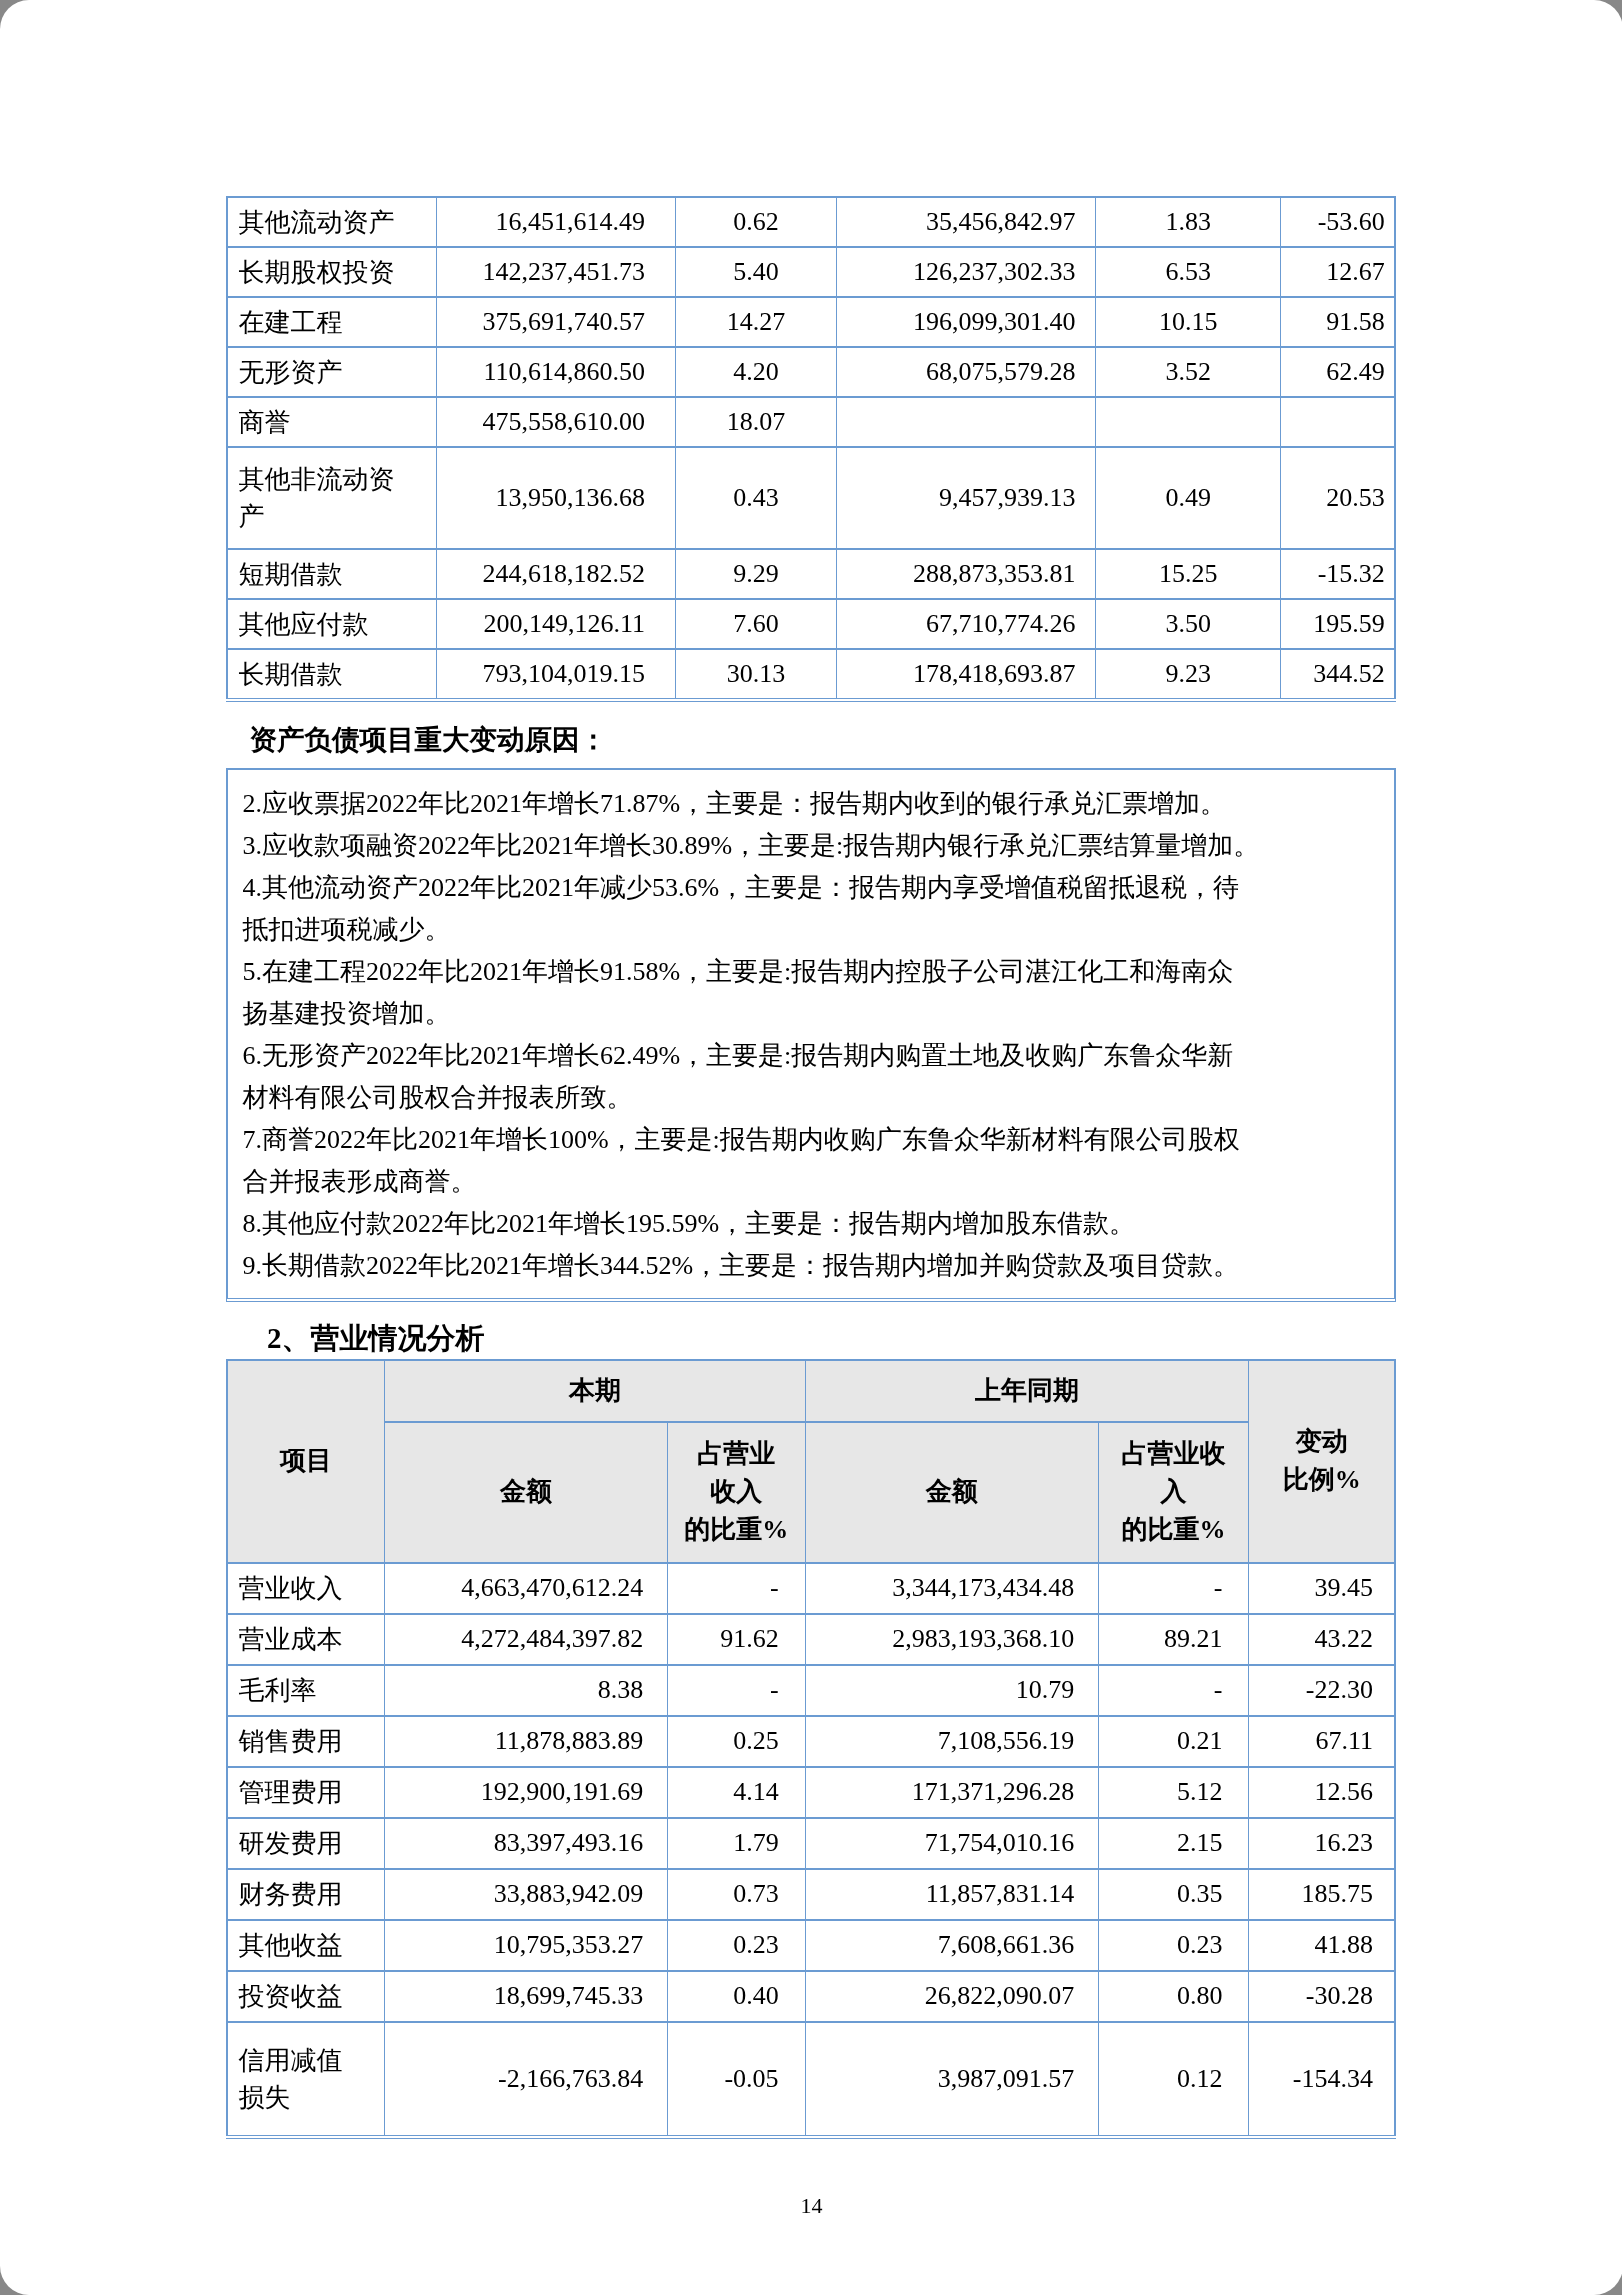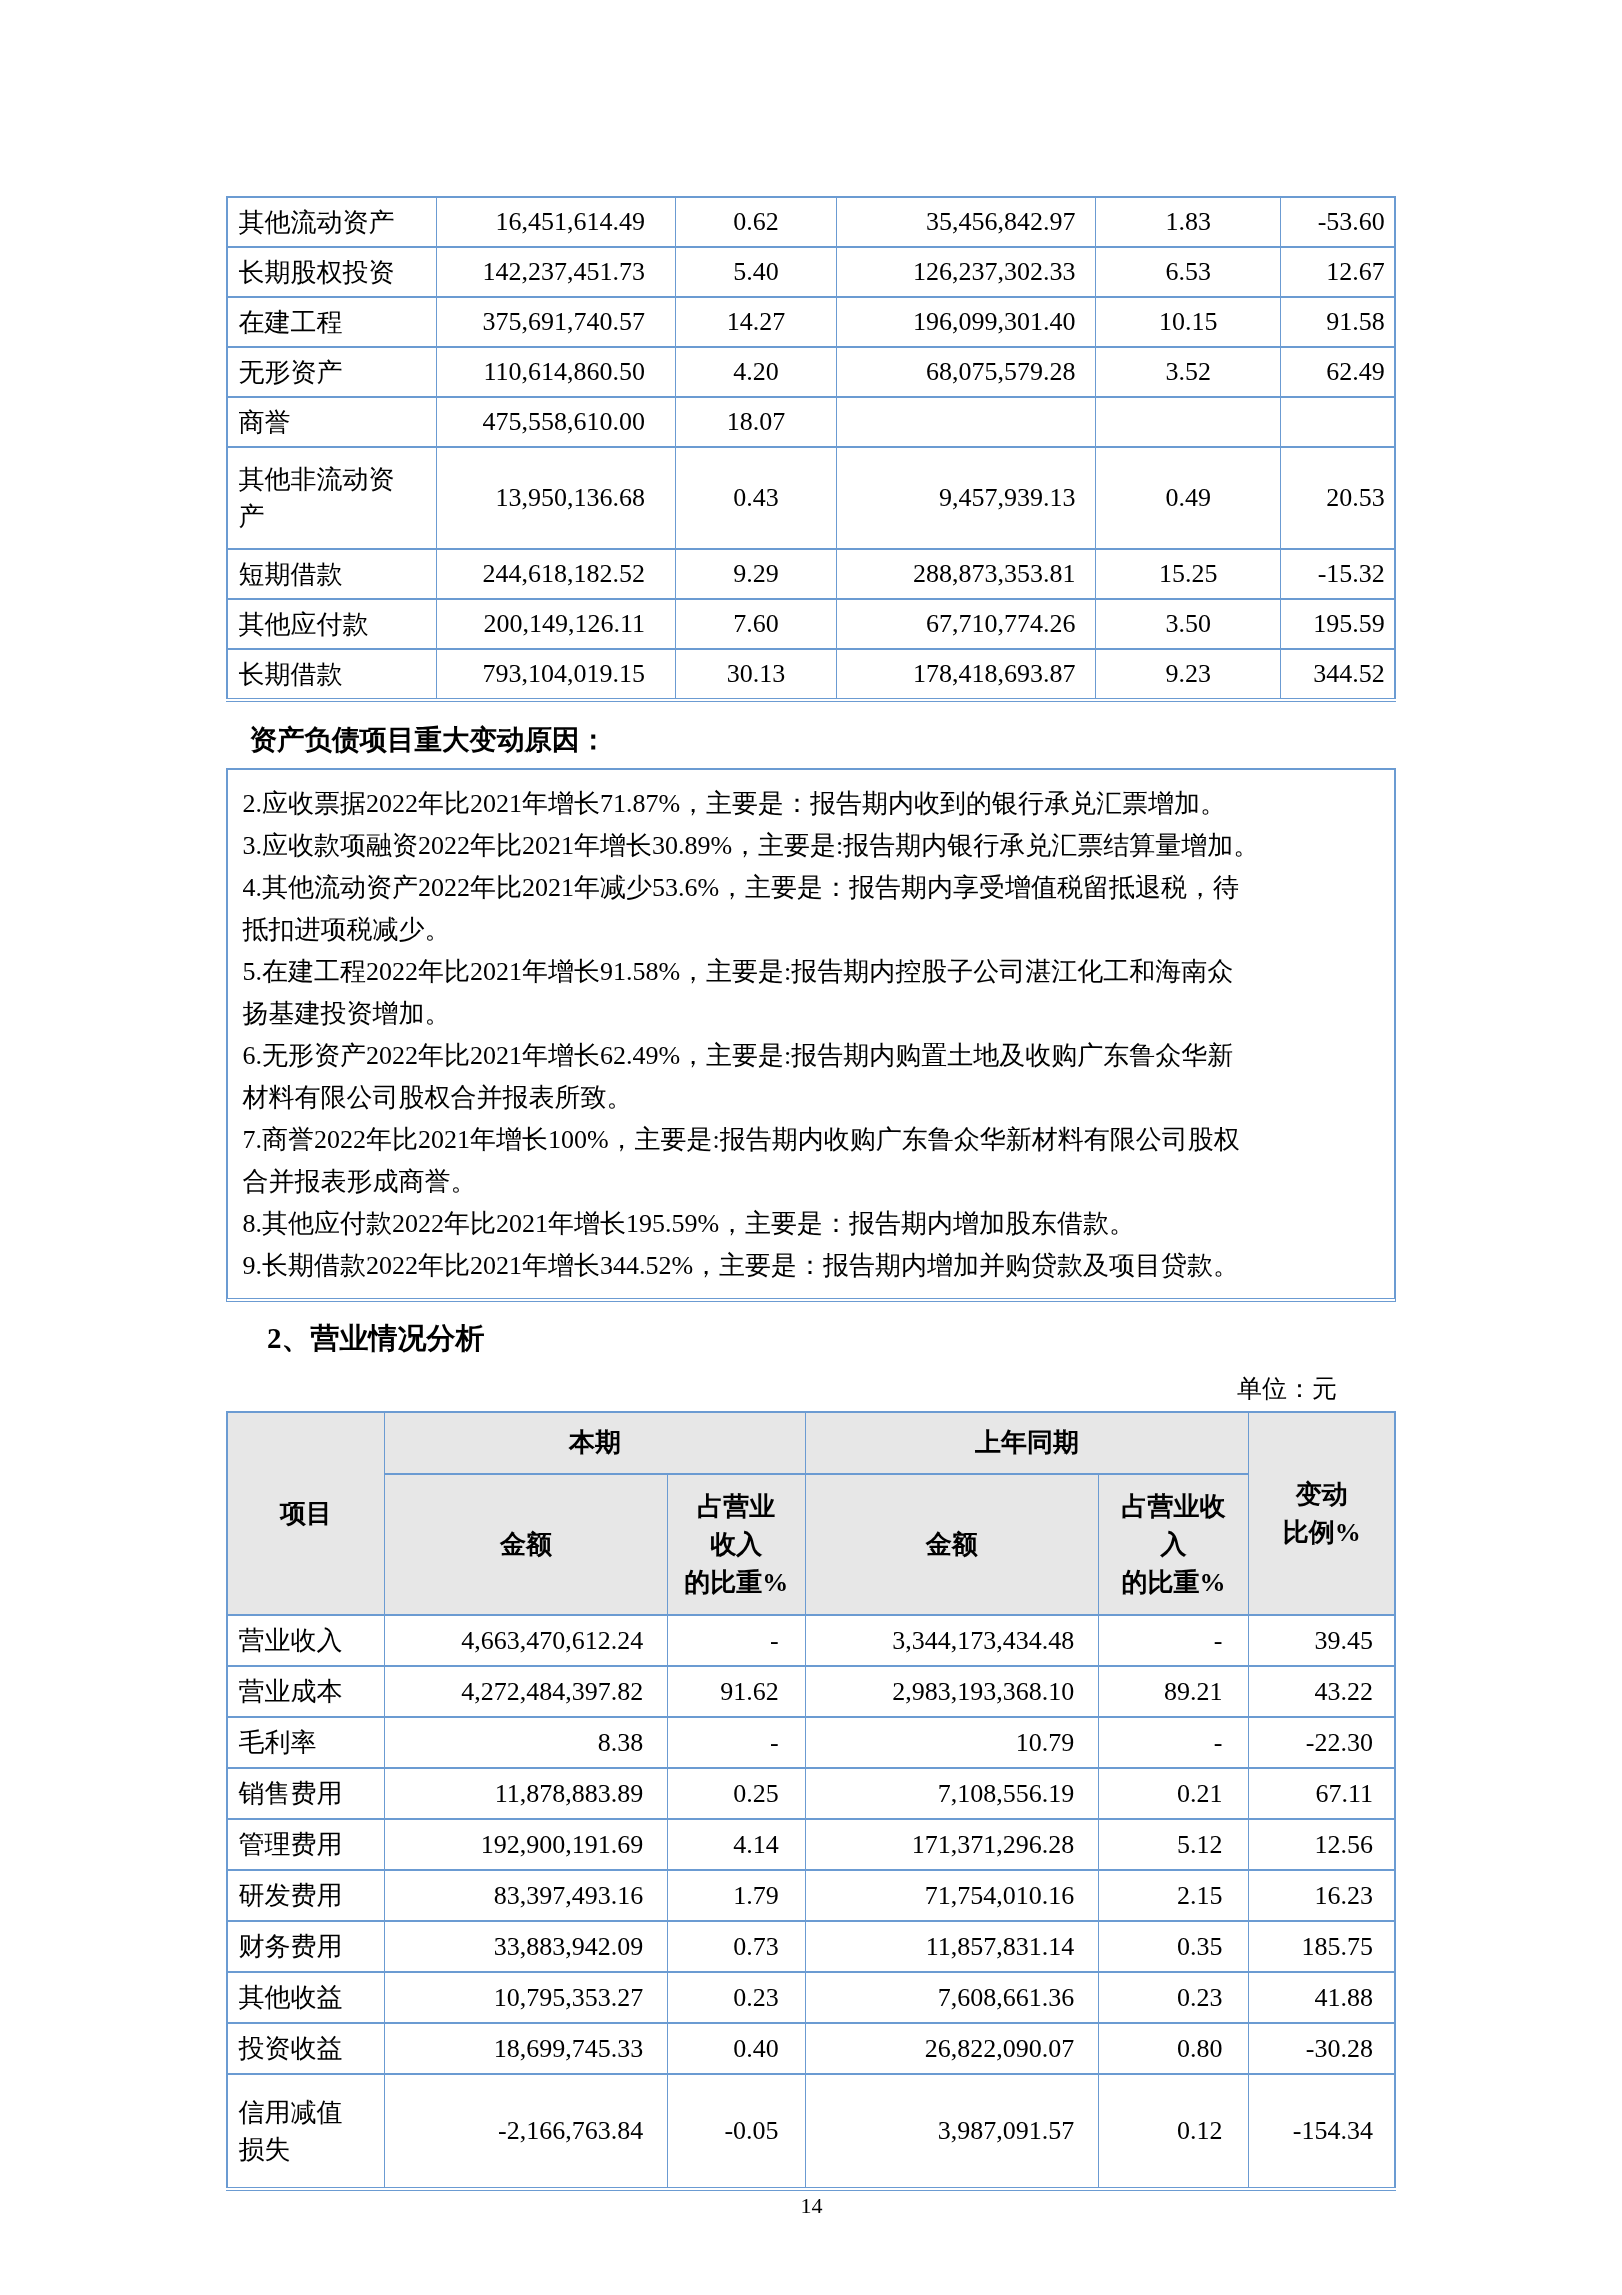--- a/index.html
+++ b/index.html
@@ -3,20 +3,21 @@
 <meta charset="utf-8">
 <style>
   html,body{margin:0;padding:0;background:#888;}
   .page{
     position:relative;
     width:1623px;height:2295px;
     background:#ffffff;
     font-family:"Liberation Serif","DejaVu Serif",serif;
     color:#000;
     overflow:hidden;
+    border-radius:29px;
   }
   .content{position:absolute;left:226px;top:196px;width:1170px;}
 
   
   table{border-collapse:collapse;width:100%;table-layout:fixed;}
   .fintable{border:2px solid #6b9bd2;}
   .fintable td{
     border-left:1.3px solid #6b9bd2;
     border-right:1.3px solid #6b9bd2;
     border-top:2px solid #6b9bd2;
@@ -187,21 +188,20 @@
 扬基建投资增加。</div>
       <div class="reason-item">6.无形资产2022年比2021年增长62.49%，主要是:报告期内购置土地及收购广东鲁众华新
 材料有限公司股权合并报表所致。</div>
       <div class="reason-item">7.商誉2022年比2021年增长100%，主要是:报告期内收购广东鲁众华新材料有限公司股权
 合并报表形成商誉。</div>
       <div class="reason-item">8.其他应付款2022年比2021年增长195.59%，主要是：报告期内增加股东借款。</div>
       <div class="reason-item">9.长期借款2022年比2021年增长344.52%，主要是：报告期内增加并购贷款及项目贷款。</div>
     </div>
 
     <div class="section2-title">2、营业情况分析</div>
-    <div class="unit-line">单位：元</div>
 
     <table id="table2" class="fintable">
       <colgroup>
         <col style="width:13.5%">
           <col style="width:24.2%">
           <col style="width:11.8%">
         <col style="width:25.1%">
           <col style="width:12.9%">
           <col style="width:12.5%">
       </colgroup>

